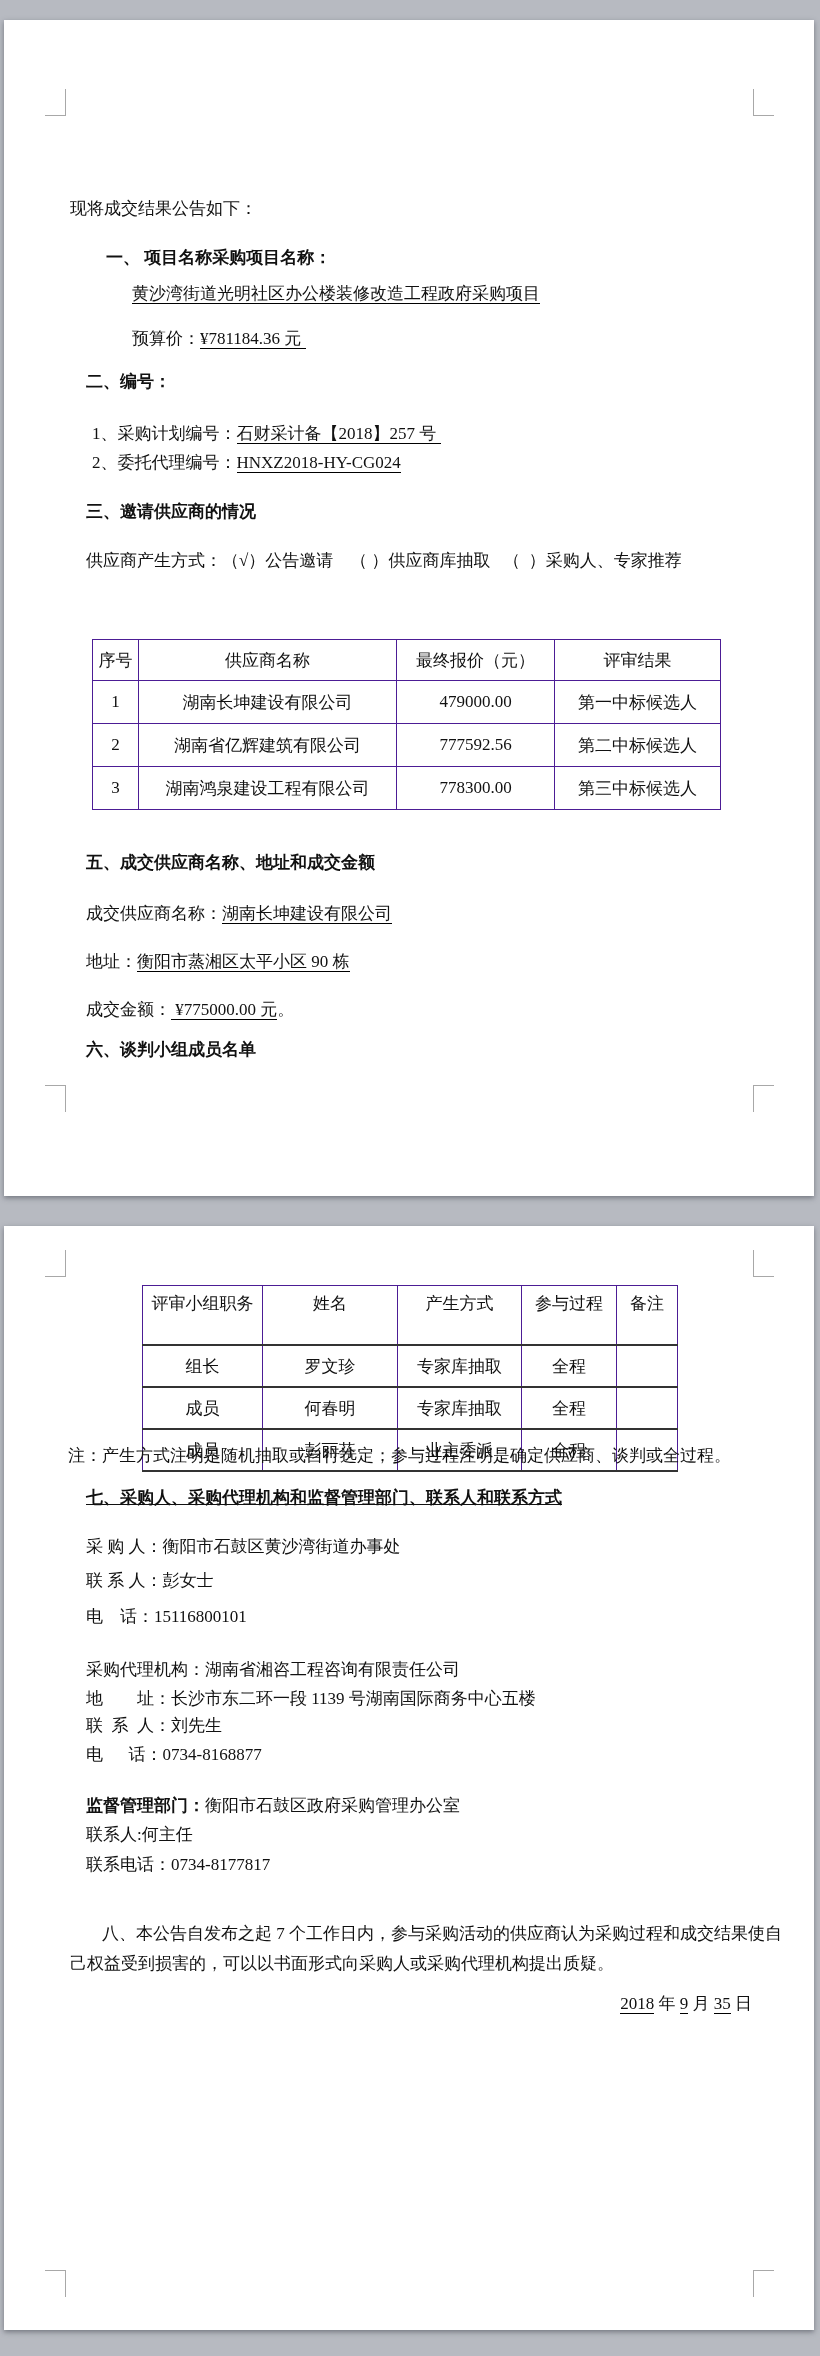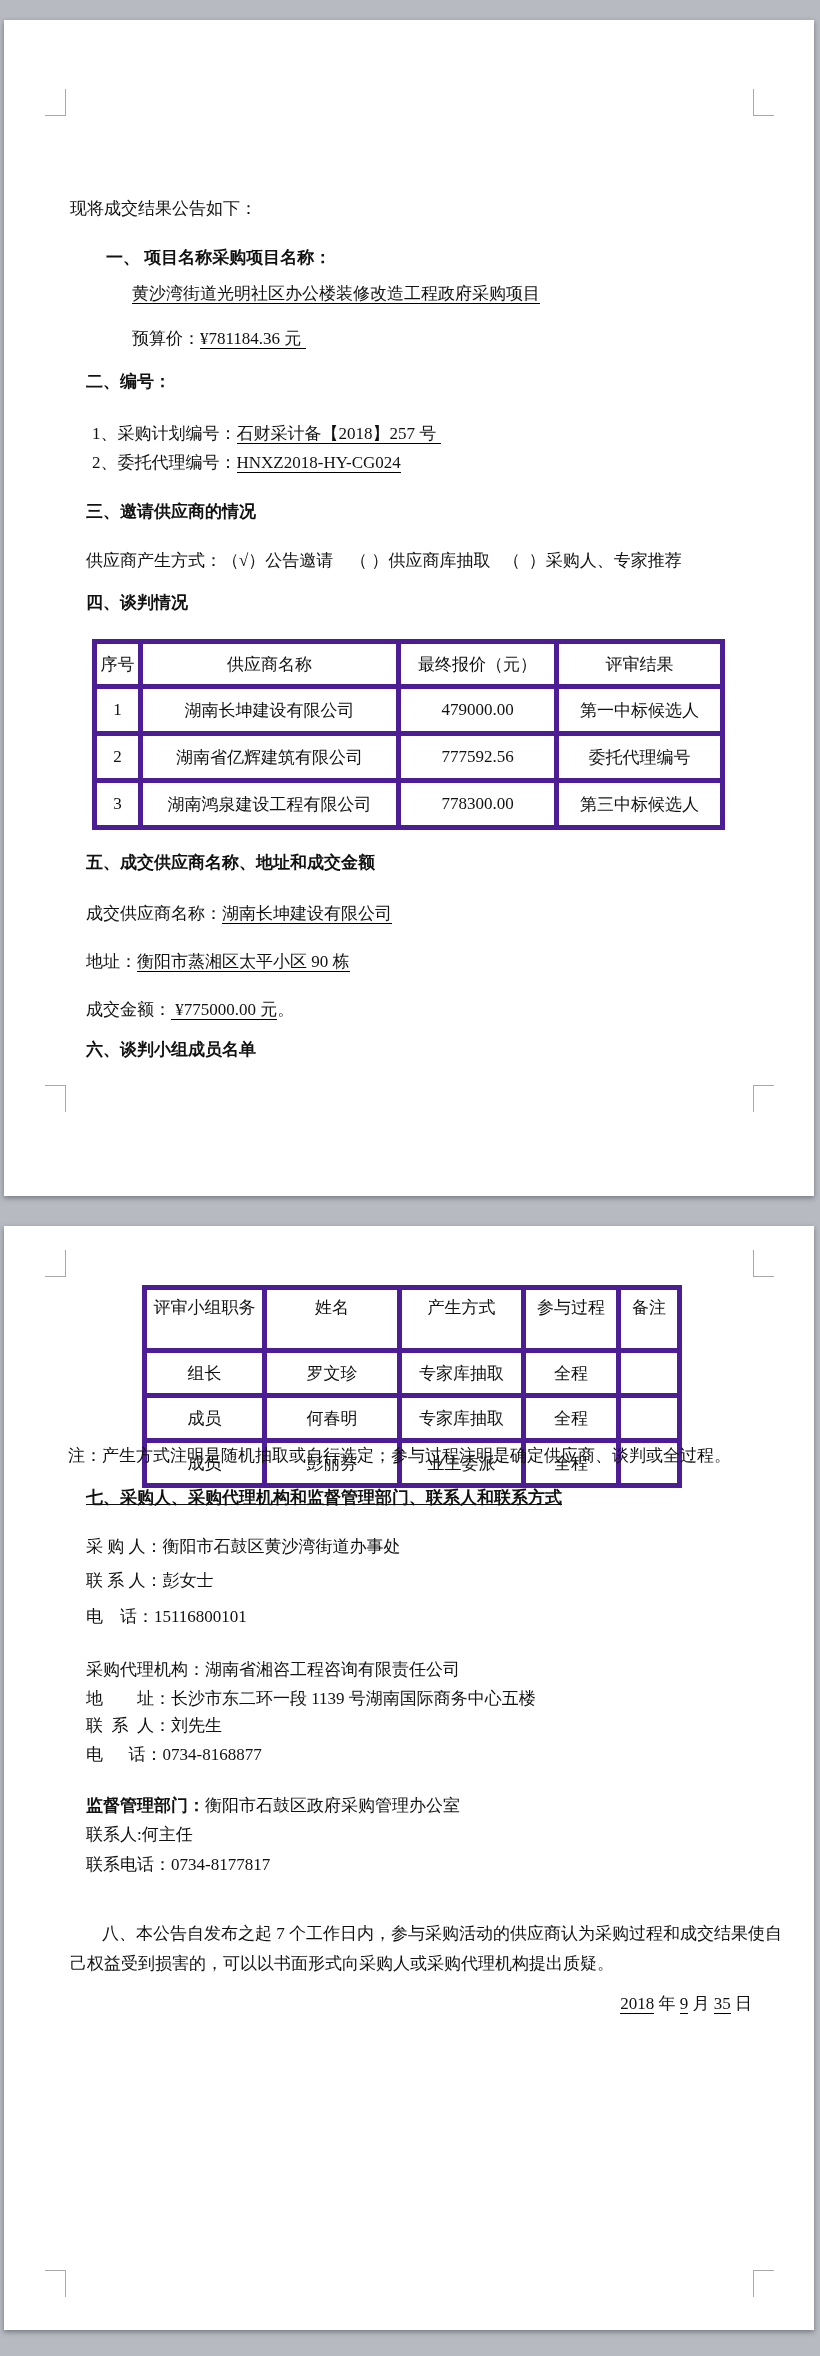--- a/index.html
+++ b/index.html
@@ -26,21 +26,21 @@
   .u{border-bottom:1px solid #000;}
   .b{font-weight:bold;}
   
   .mark{position:absolute;width:20px;height:26px;border:0 solid #a8a8a8;}
   .mark.tl{border-right-width:1px;border-bottom-width:1px;}
   .mark.tr{border-left-width:1px;border-bottom-width:1px;}
   .mark.bl{border-right-width:1px;border-top-width:1px;}
   .mark.br{border-left-width:1px;border-top-width:1px;}
   
   table{border-collapse:collapse;position:absolute;table-layout:fixed;font-size:17px;}
-  th,td{border:5px solid #4c1d95;text-align:center;font-weight:normal;padding:0 2px;overflow:hidden;}
+  th,td{border:1px solid #4c1d95;text-align:center;font-weight:normal;padding:0 2px;overflow:hidden;}
   #talks-table{top:619px;left:88px;width:628px;}
   #talks-table th{height:40px;}
   #talks-table td{height:42px;}
   #talks-table col:nth-child(1){width:46px;}
   #talks-table col:nth-child(2){width:258px;}
   #talks-table col:nth-child(3){width:158px;}
   #talks-table col:nth-child(4){width:166px;}
   #panel-table{top:59px;left:138px;width:535px;}
   #panel-table th{height:52px;vertical-align:top;padding-top:6px;}
   #panel-table td{height:40px;}
@@ -64,21 +64,20 @@
   <div class="ln" style="top:263px;left:128px;"><span class="u">黄沙湾街道光明社区办公楼装修改造工程政府采购项目</span></div>
   <div class="ln" style="top:308px;left:128px;"><span>预算价：</span><span class="u">¥781184.36 元 </span></div>
 
   <div class="ln hd" style="top:351px;">二、编号：</div>
   <div class="ln" style="top:403px;left:88px;"><span>1、采购计划编号：</span><span class="u">石财采计备【2018】257 号 </span></div>
   <div class="ln" style="top:432px;left:88px;"><span>2、委托代理编号：</span><span class="u">HNXZ2018-HY-CG024</span></div>
 
   <div class="ln hd" style="top:481px;">三、邀请供应商的情况</div>
   <div class="ln nowrap" style="top:530px;">供应商产生方式：（√）公告邀请    （ ）供应商库抽取   （  ）采购人、专家推荐</div>
 
-  <div class="ln hd" style="top:572px;">四、谈判情况</div>
 
   <table id="talks-table">
     <colgroup>
         <col>
         <col>
         <col>
         <col>
       </colgroup>
   <thead>
         <tr>
@@ -92,21 +91,21 @@
         <tr>
           <td>1</td>
           <td>湖南长坤建设有限公司</td>
           <td>479000.00</td>
           <td>第一中标候选人</td>
         </tr>
         <tr>
           <td>2</td>
           <td>湖南省亿辉建筑有限公司</td>
           <td>777592.56</td>
-          <td>委托代理编号</td>
+          <td>第二中标候选人</td>
         </tr>
         <tr>
           <td>3</td>
           <td>湖南鸿泉建设工程有限公司</td>
           <td>778300.00</td>
           <td>第三中标候选人</td>
         </tr>
       </tbody>
     </table>
 

